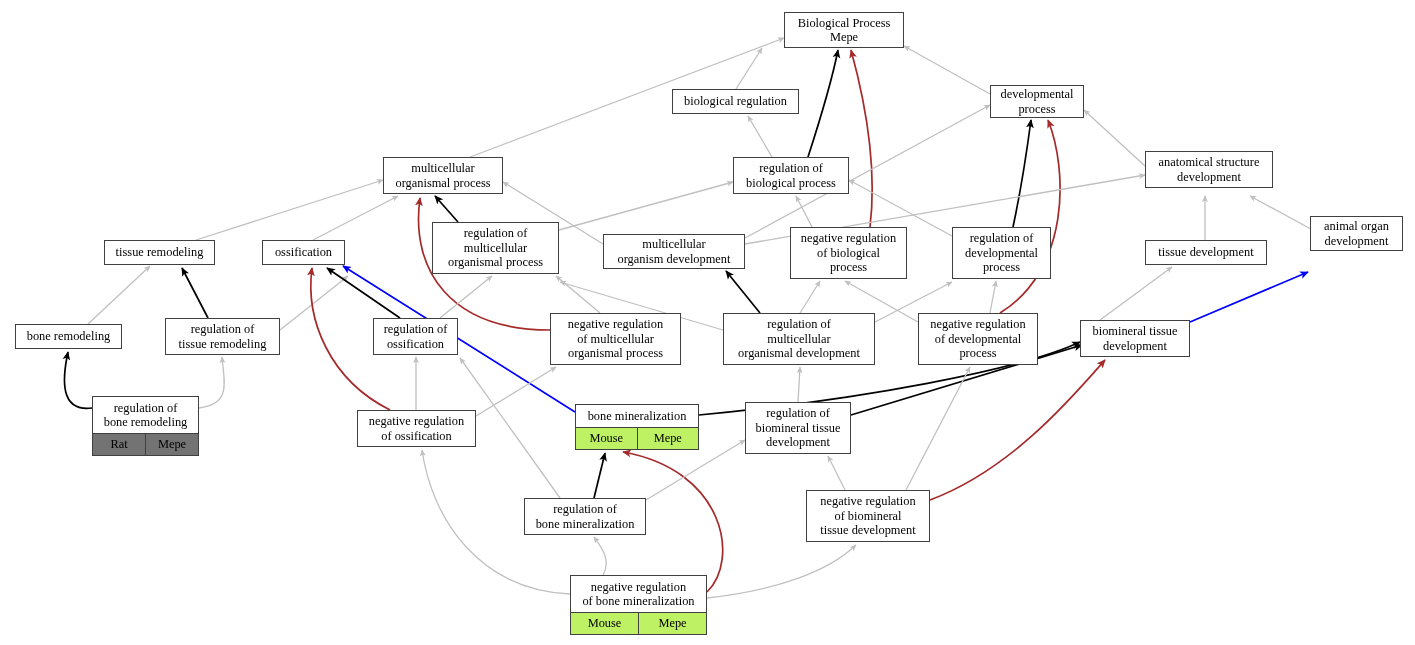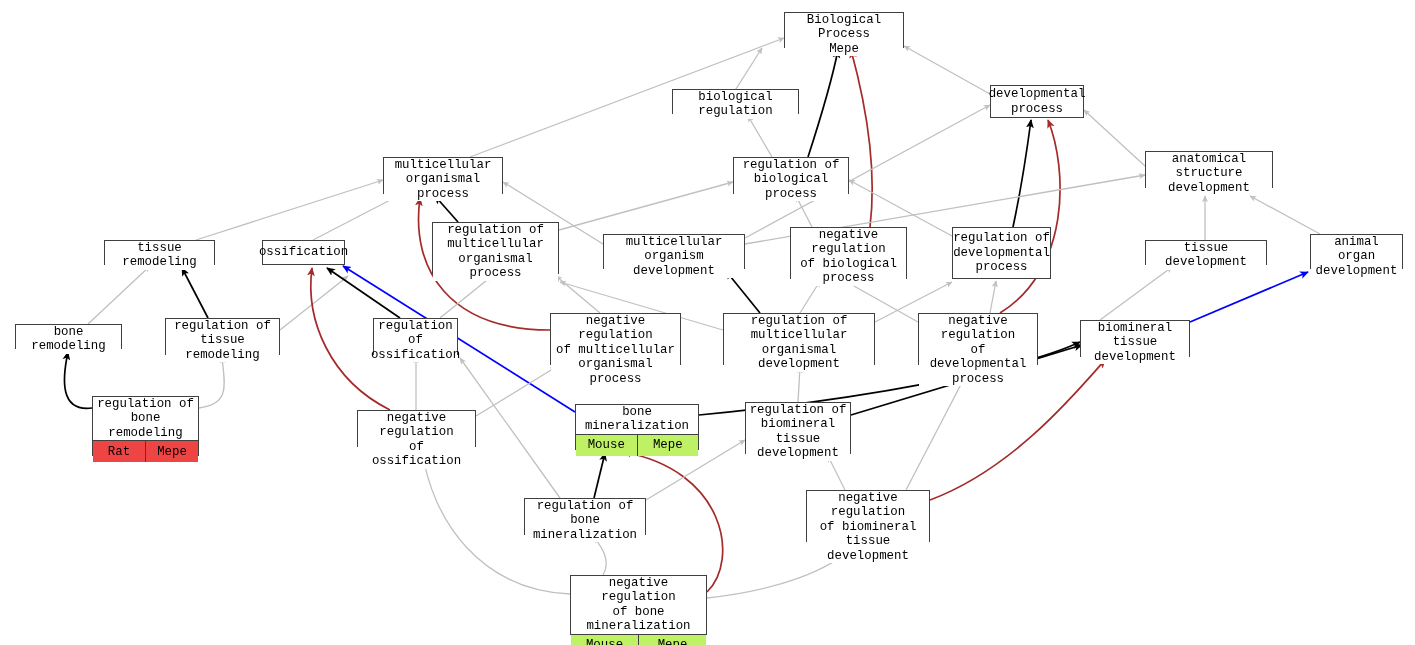--- a/index.html
+++ b/index.html
@@ -5,21 +5,21 @@
   html, body {
     margin: 0;
     padding: 0;
     background: #ffffff;
   }
   #canvas {
     position: relative;
     width: 1415px;
     height: 645px;
     background: #ffffff;
-    font-family: Liberation Mono, monospace;
+    font-family: Liberation Serif, serif;
     overflow: hidden;
   }
   svg#edges {
     position: absolute;
     left: 0; top: 0;
     width: 1415px;
     height: 645px;
   }
   .node {
     position: absolute;
@@ -55,21 +55,21 @@
     align-items: center;
     justify-content: center;
     font-size: 12.4px;
     color: #000000;
     border-right: 1.4px solid #404040;
     box-sizing: border-box;
   }
   .node .evidence .cell:last-child {
     border-right: none;
   }
-  .node.gold .evidence .cell { background: #ef4444; }
+  .node.gold .evidence .cell { background: #737373; }
   .node.blue .evidence .cell { background: #bef264; }
 </style>
 </head>
 <body>
 
 <div id="canvas">
   <svg id="edges" xmlns="http://www.w3.org/2000/svg">
       <defs>
         <marker id="ah0" viewBox="0 0 10 10" refX="9" refY="5" markerWidth="5.2" markerHeight="5.2" orient="auto-start-reverse" markerUnits="strokeWidth">
           <path d="M 0 0.6 L 10 5 L 0 9.4 L 2.4 5 Z" fill="#c0c0c0"></path>
@@ -184,21 +184,21 @@
 process</div>
       </div>
       <div class="node" style="left: 952px; top: 227px; width: 99px; height: 52px;">
         <div class="title">regulation of
 developmental
 process</div>
       </div>
       <div class="node" style="left: 1145px; top: 240px; width: 122px; height: 25px;">
         <div class="title">tissue development</div>
       </div>
-      <div class="node" style="left: 1310px; top: 234px; width: 93px; height: 35px;">
+      <div class="node" style="left: 1310px; top: 216px; width: 93px; height: 35px;">
         <div class="title">animal organ
 development</div>
       </div>
       <div class="node" style="left: 15px; top: 324px; width: 107px; height: 25px;">
         <div class="title">bone remodeling</div>
       </div>
       <div class="node" style="left: 165px; top: 318px; width: 115px; height: 37px;">
         <div class="title">regulation of
 tissue remodeling</div>
       </div>

